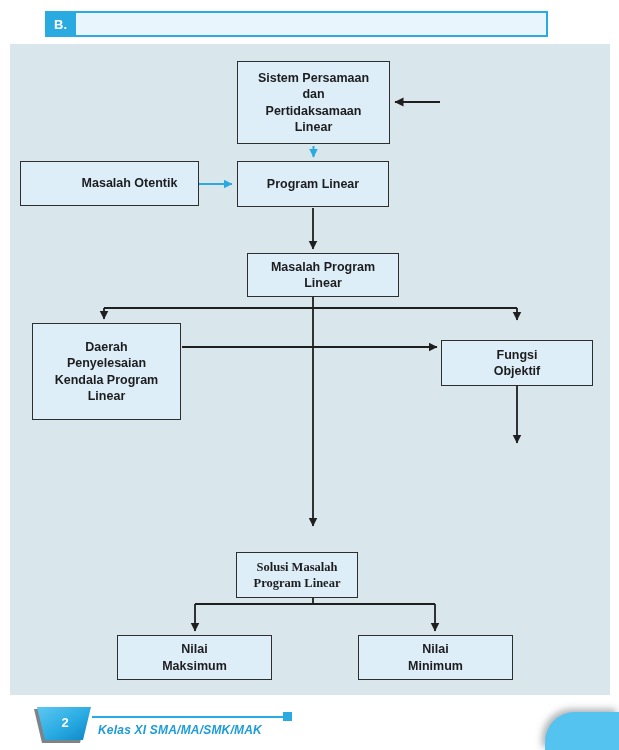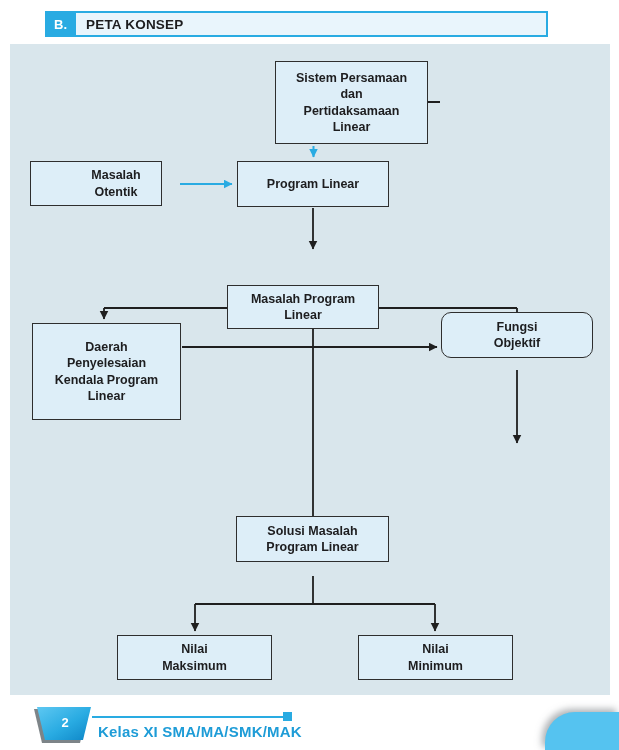--- a/index.html
+++ b/index.html
@@ -28,60 +28,59 @@
     background:#d9e6ec;
   }
   .connectors{position:absolute;left:0;top:0;width:619px;height:750px;pointer-events:none;}
   .node{
     position:absolute;box-sizing:border-box;
     background:#ddeef8;border:1.7px solid #2e2e2e;
     display:flex;align-items:center;justify-content:center;text-align:center;
     font-weight:bold;font-size:12.5px;line-height:1.3;color:#1d1d1f;
     white-space:pre-line;
   }
-  .n-sistem{left:237px;top:61px;width:153px;height:83px;margin-left:38px;}
+  .n-sistem{left:237px;top:61px;width:153px;height:83px;}
   .n-materi{left:440px;top:81px;width:152px;height:43px;}
-  .n-otentik{left:30px;top:161px;width:132px;height:45px;padding-left:40px;}
+  .n-otentik{left:20px;top:161px;width:179px;height:45px;padding-left:40px;}
   .n-program{left:237px;top:161px;width:152px;height:46px;}
-  .n-masalahpl{left:227px;top:253px;width:152px;height:44px;margin-top:32px;}
+  .n-masalahpl{left:247px;top:253px;width:152px;height:44px;}
   .n-daerah{left:32px;top:323px;width:149px;height:97px;}
-  .n-fungsi{left:441px;top:312px;width:152px;height:46px;border-radius:10px;}
+  .n-fungsi{left:441px;top:340px;width:152px;height:46px;}
   .n-garis{left:441px;top:447px;width:152px;height:46px;}
-  .n-solusi{left:236px;top:516px;width:153px;height:46px;}
+  .n-solusi{left:236px;top:552px;width:122px;height:46px;font-family:Liberation Serif, serif;}
   .n-maks{left:117px;top:635px;width:155px;height:45px;}
   .n-min{left:358px;top:635px;width:155px;height:45px;}
   
   .footer-shape{position:absolute;left:33px;top:703px;width:70px;height:44px;}
   .footer-pagenum{
     position:absolute;left:35px;top:705px;width:60px;height:34px;
     display:flex;align-items:center;justify-content:center;
     color:#ffffff;font-weight:bold;font-size:13px;
   }
   .footer-line{position:absolute;left:92px;top:716px;width:192px;height:2px;background:#29abe2;}
   .footer-line-cap{position:absolute;left:283px;top:712px;width:9px;height:9px;background:#29abe2;}
   .footer-label{
     position:absolute;left:98px;top:723px;
-    color:#1e9cd7;font-weight:bold;font-size:15px;letter-spacing:.2px;
+    color:#1e9cd7;font-weight:bold;font-style:italic;font-size:12px;letter-spacing:.2px;
   }
   .footer-corner{
     position:absolute;right:0;bottom:0;width:74px;height:38px;
     background:#55c3f0;border-top-left-radius:30px;
     box-shadow:-3px -3px 7px rgba(110,115,120,.55);
   }
 </style>
 </head>
 <body>
 
 <div class="page">
 
   <div class="header-bar"></div>
   <div class="header-letter">
     <span>B.</span>
   </div>
-  <div class="header-title">PETA KONSEP</div>
 
   <div class="panel"></div>
 
   <svg class="connectors" viewBox="0 0 619 750" xmlns="http://www.w3.org/2000/svg">
     <defs>
       <marker id="ab" markerUnits="userSpaceOnUse" markerWidth="10" markerHeight="10" refX="8.5" refY="4.5" orient="auto">
         <path d="M0,0 L9,4.5 L0,9 Z" fill="#1f1f1f"></path>
       </marker>
       <marker id="ac" markerUnits="userSpaceOnUse" markerWidth="10" markerHeight="10" refX="8.5" refY="4.5" orient="auto">
         <path d="M0,0 L9,4.5 L0,9 Z" fill="#29abe2"></path>

